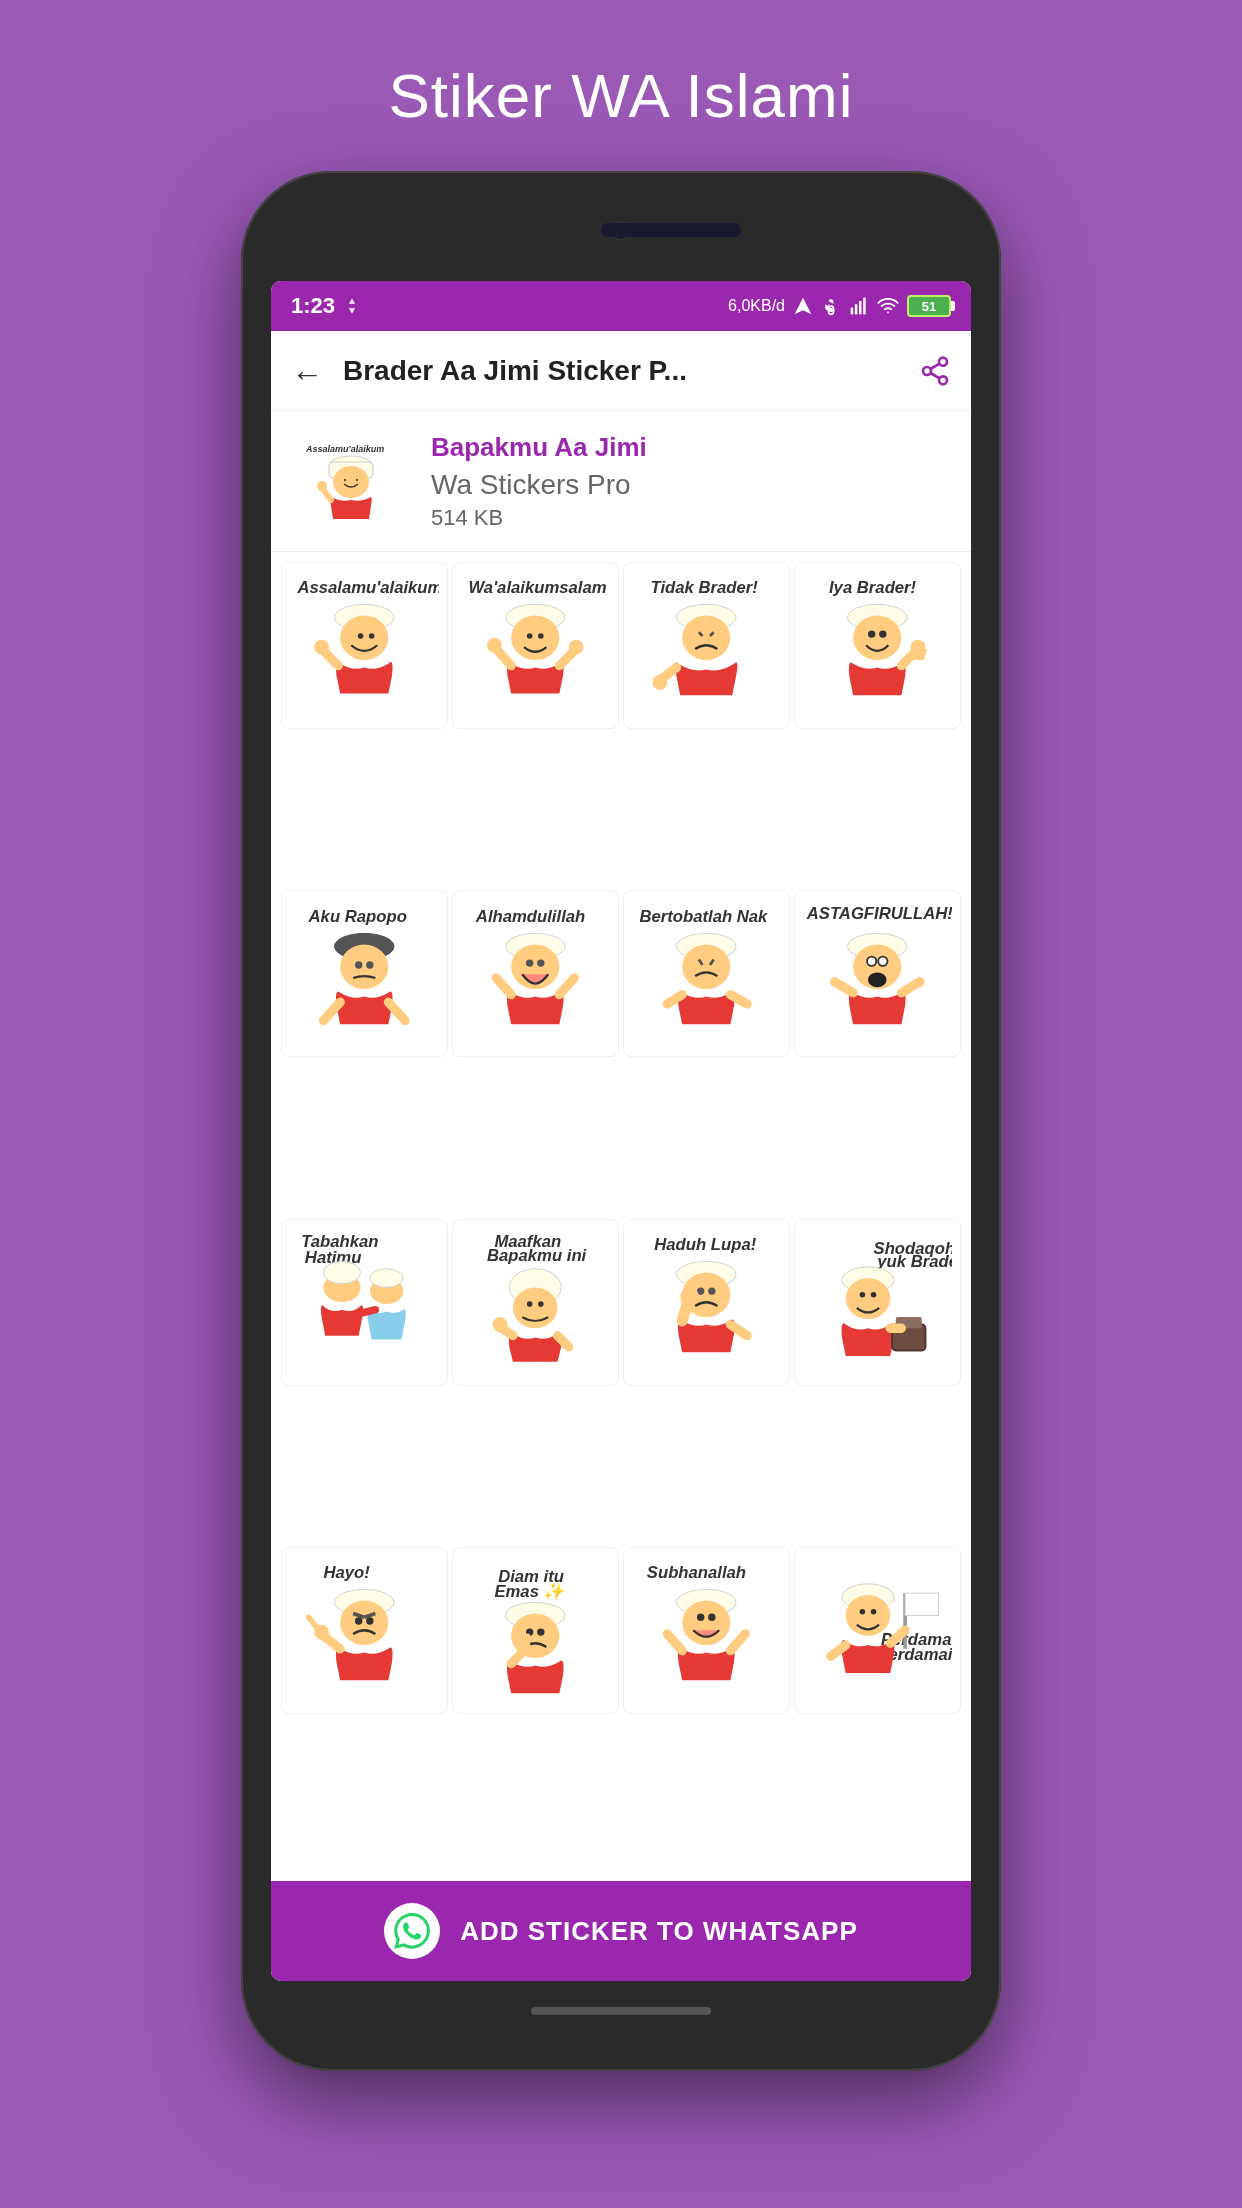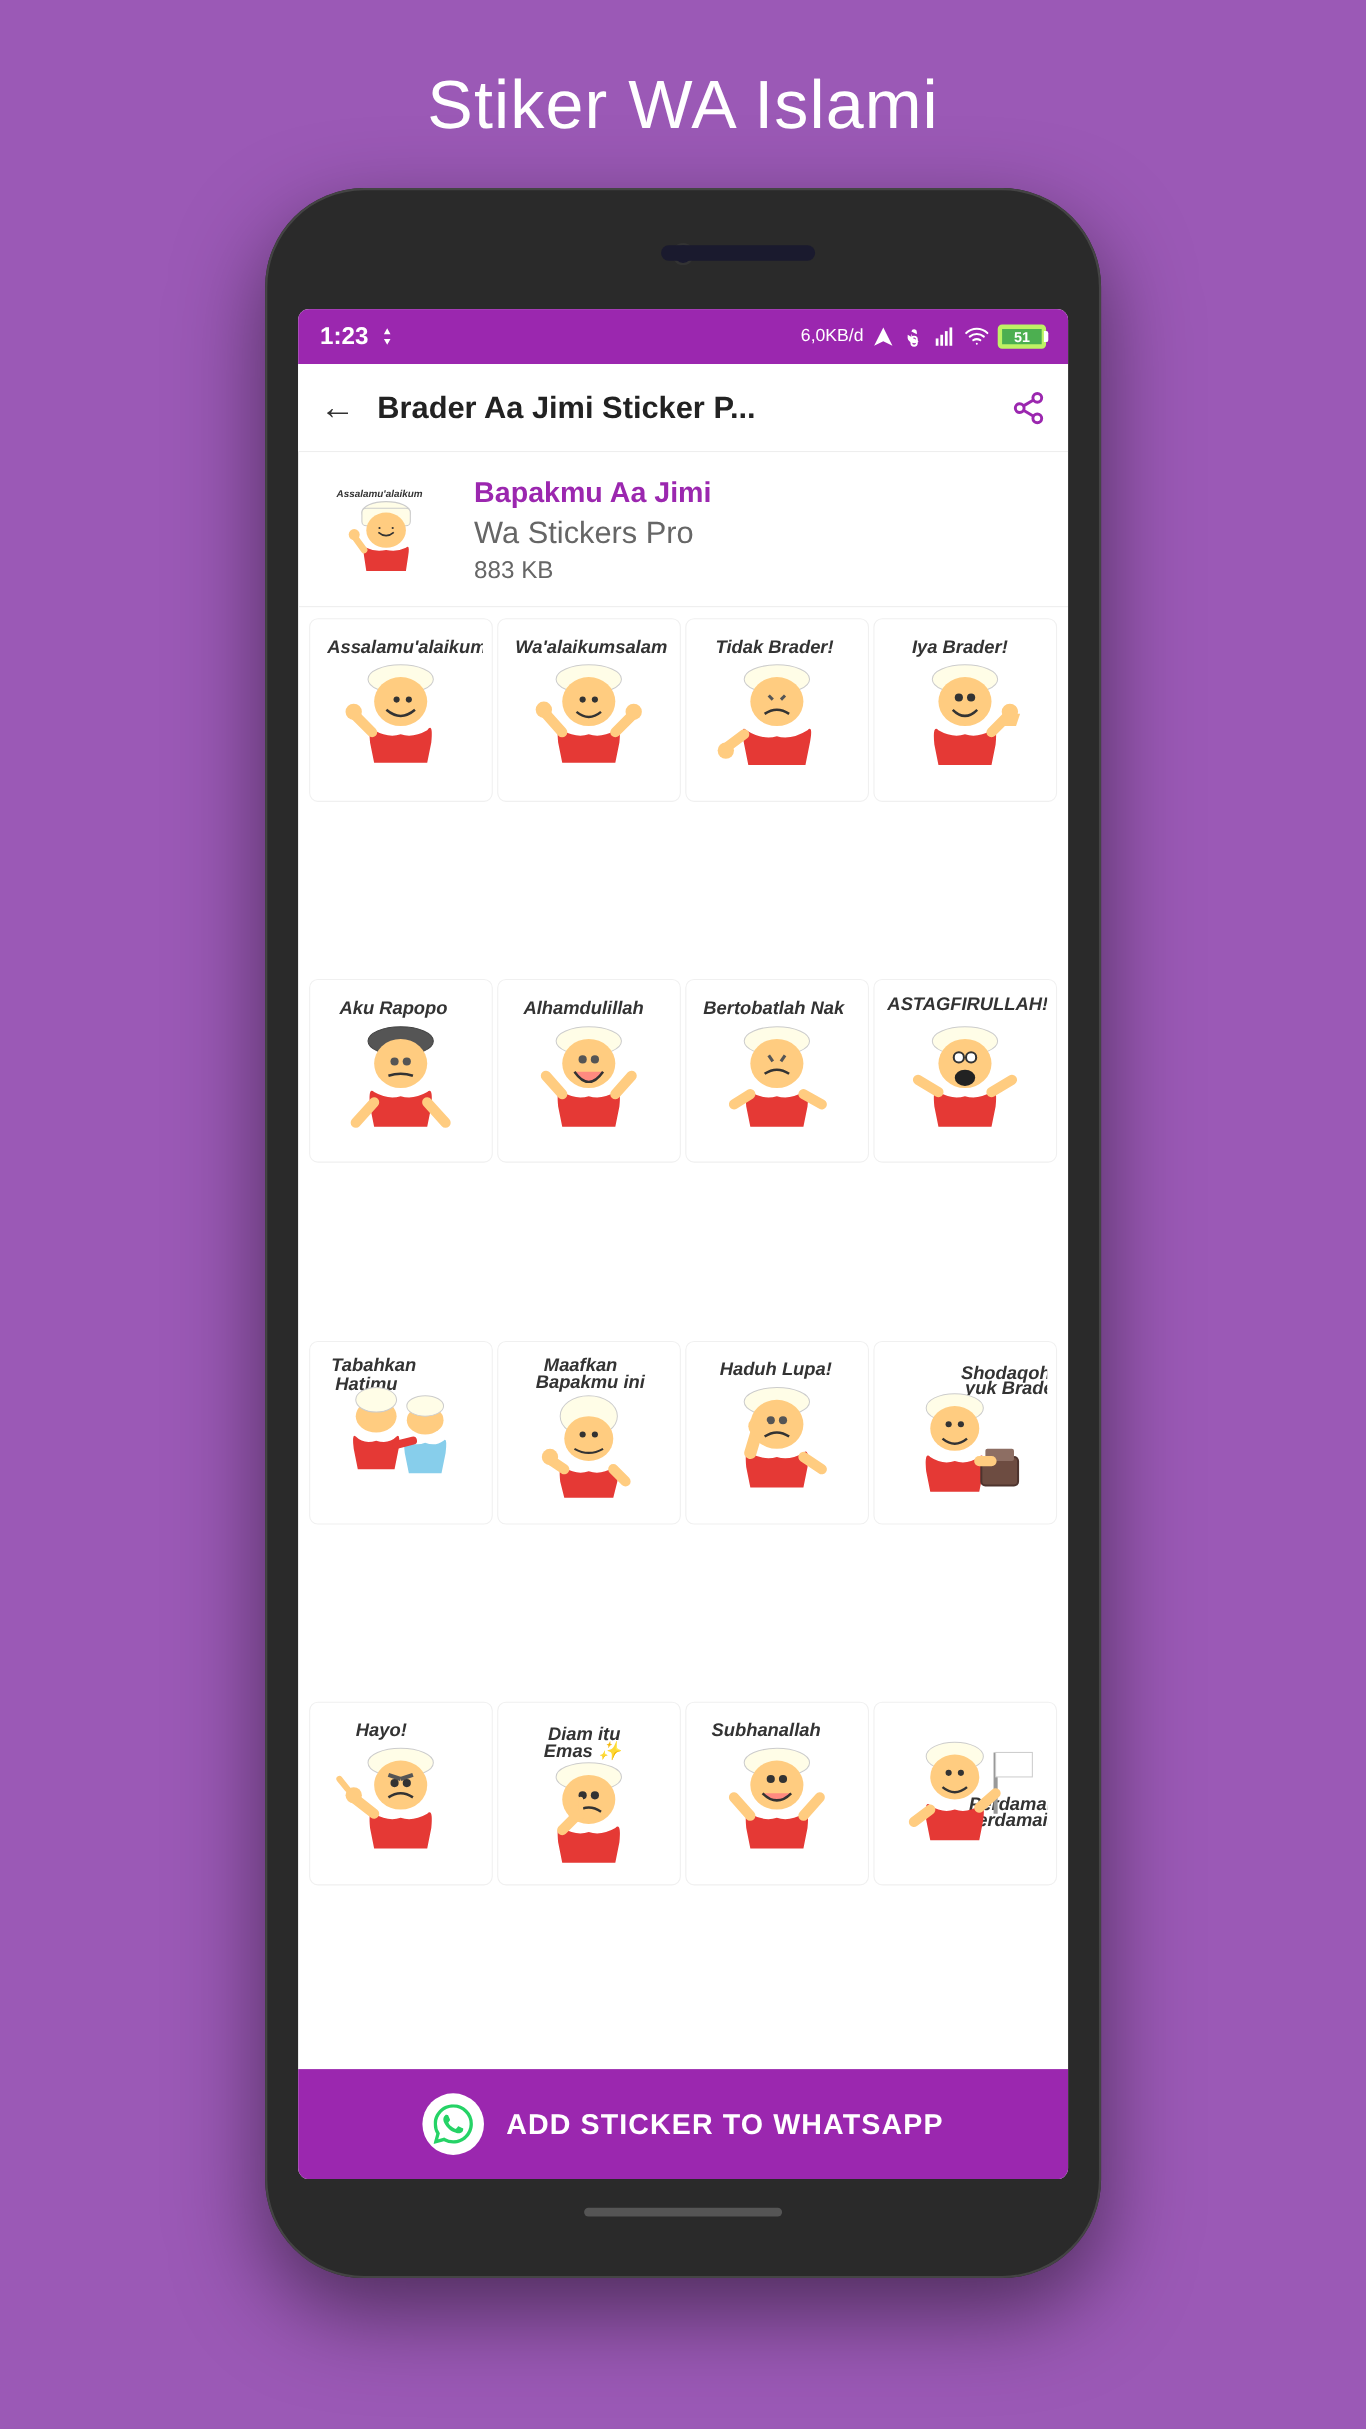--- a/index.html
+++ b/index.html
@@ -82,21 +82,21 @@
       font-size: 22px;
       font-weight: bold;
     }
     .status-left { display: flex; align-items: center; gap: 8px; }
     .status-right { display: flex; align-items: center; gap: 8px; }
     .battery-icon {
       background: #4caf50;
       width: 44px;
       height: 22px;
       border-radius: 4px;
-      border: 4px solid #bef264;
+      border: 2px solid #bef264;
       display: flex;
       align-items: center;
       justify-content: center;
       font-size: 12px;
       color: white;
       font-weight: bold;
       position: relative;
     }
     .battery-icon::after {
       content: '';
@@ -290,21 +290,21 @@
 
           <path d="M32 64 Q28 60 30 72 L32 85 L68 85 L70 72 Q72 60 68 64 Q60 68 50 66 Q40 68 32 64Z" fill="#e53935"></path>
 
           <line x1="30" y1="66" x2="22" y2="55" stroke="#ffcc80" stroke-width="6" stroke-linecap="round"></line>
           <circle cx="21" cy="52" r="5" fill="#ffcc80"></circle>
         </svg>
       </div>
       <div class="pack-details">
         <div class="pack-name">Bapakmu Aa Jimi</div>
         <div class="pack-author">Wa Stickers Pro</div>
-        <div class="pack-size">883 KB</div>
+        <div class="pack-size">514 KB</div>
       </div>
     </div>
 
     <div class="sticker-grid">
 
       <div class="sticker-cell">
         <svg width="90%" height="90%" viewBox="0 0 80 80">
           <text x="4" y="12" class="s-text">Assalamu'alaikum</text>
           <ellipse cx="40" cy="25" rx="16" ry="7" fill="#fffde7" stroke="#ccc" stroke-width="0.5"></ellipse>
           <ellipse cx="40" cy="36" rx="13" ry="12" fill="#ffcc80"></ellipse>

